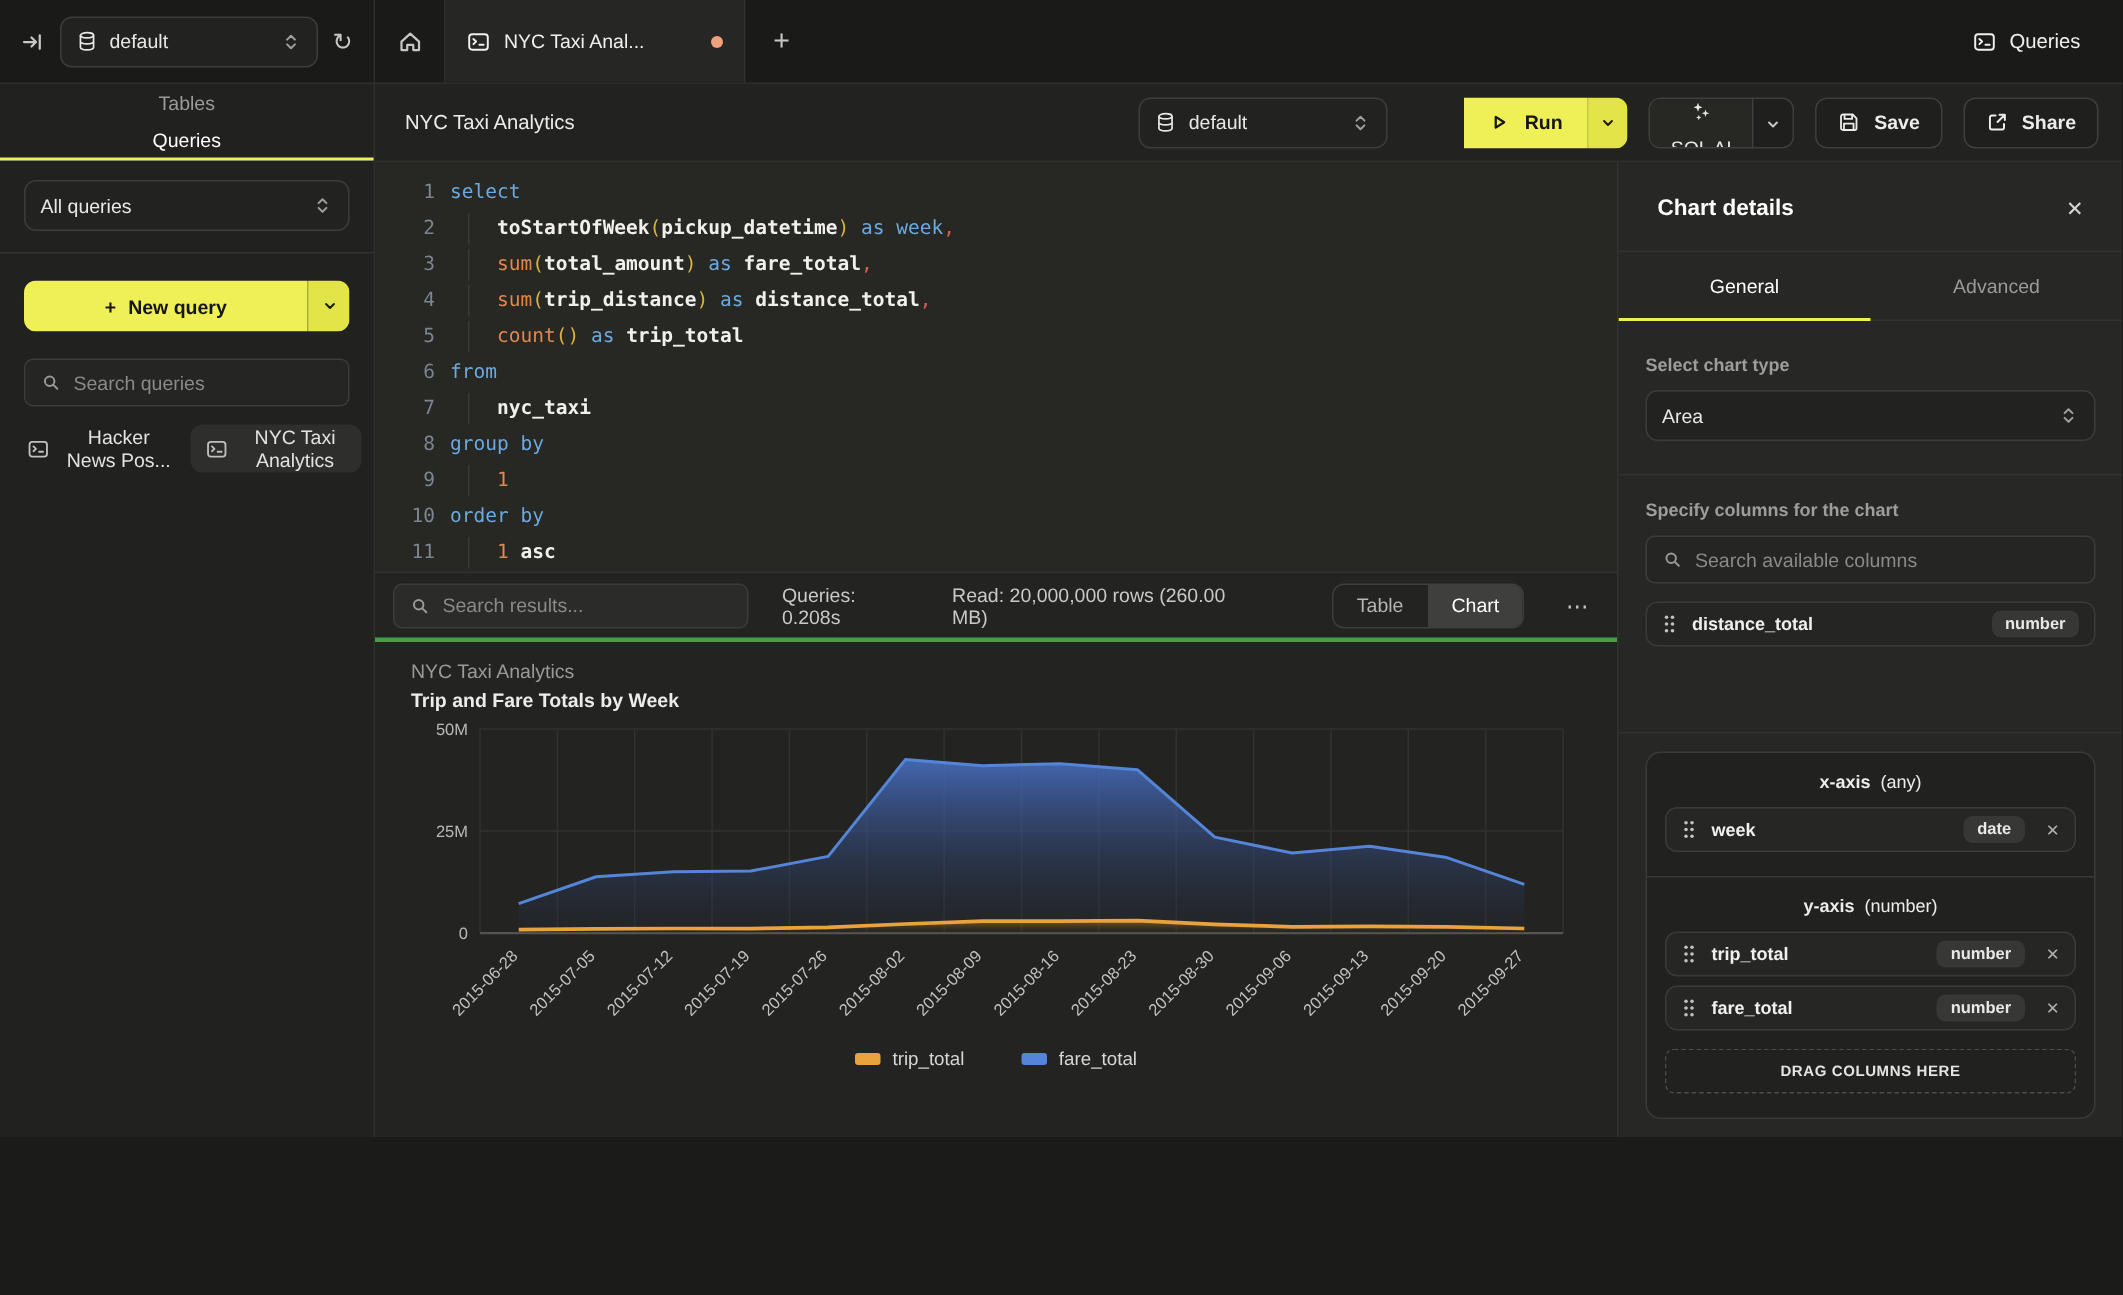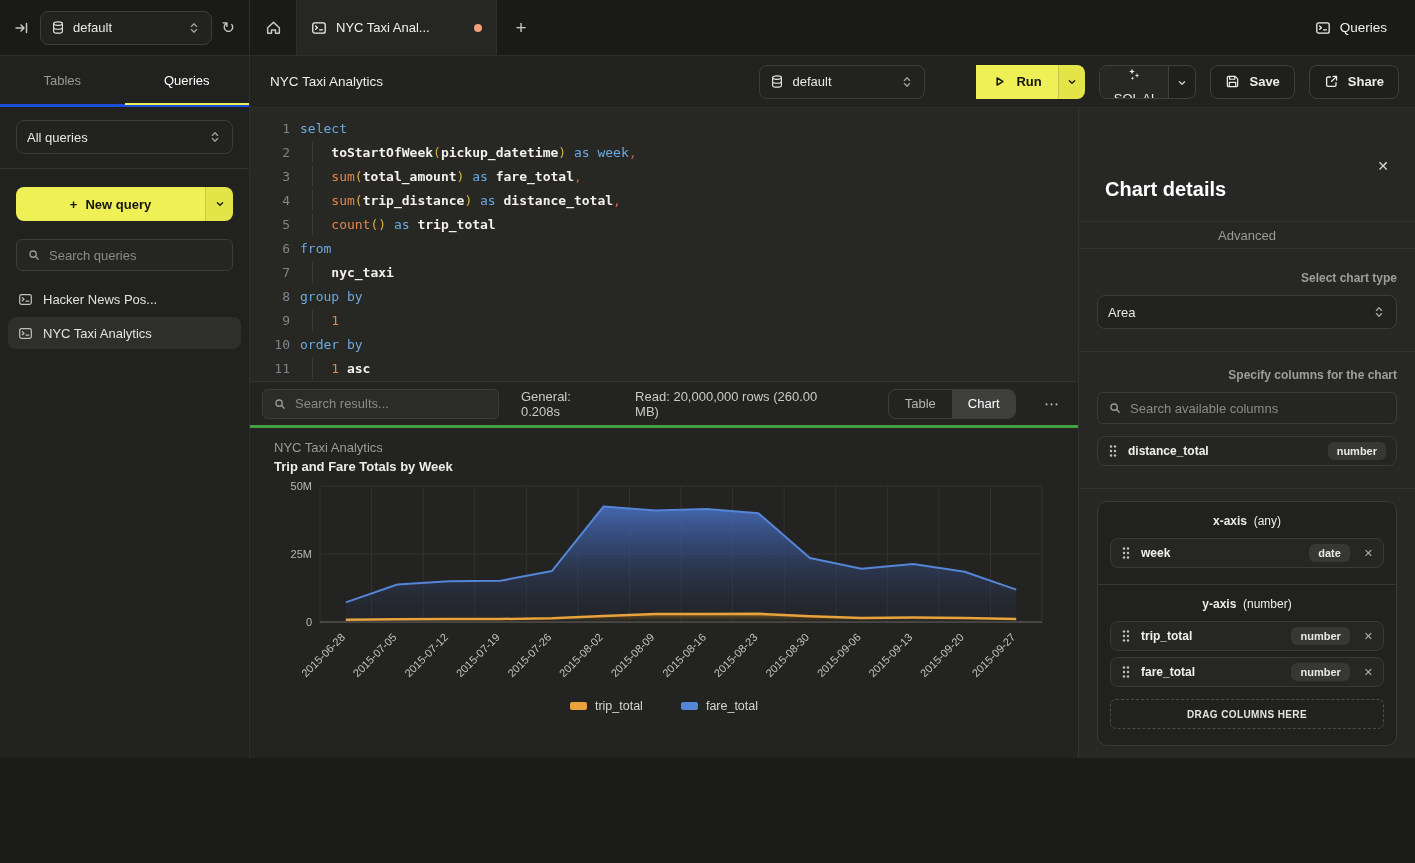--- a/index.html
+++ b/index.html
@@ -41,39 +41,39 @@
   .btn-dark { display:flex; align-items:center; gap:9px; height:34px; padding:0 14px;
     border:1px solid #3e3e3c; border-radius:8px; background:#1f1f1d; color:#ececea; cursor:pointer;font-weight:bold; }
   .sqlai { padding:0; border:1px solid #3e3e3c; border-radius:8px; background:#1f1f1d; }
   .sqlai .main { display:flex; align-items:center; gap:9px; padding:0 14px; height:34px; }
   .sqlai .caret { width:27px; height:34px; display:flex; align-items:center; justify-content:center;
     border-left:1px solid #3e3e3c; color:#c6c6c4; }
 
   
   .sidebar { grid-column:1; grid-row:2 / span 2; background:#212120; border-right:1px solid #2e2e2c;
     display:flex; flex-direction:column; }
-  .side-tabs { display:flex; height:51px; border-bottom:3px solid #1d4ed8; }
+  .side-tabs { display:flex; height:51px; border-bottom:1px solid #1d4ed8;flex-direction:column; }
   .side-tab { flex:1; display:flex; align-items:center; justify-content:center; color:#9a9a98;
     cursor:pointer; position:relative; }
   .side-tab.active { color:#fff; }
   .side-tab.active::after { content:""; position:absolute; left:0; right:0; bottom:-1px; height:2px;
     background:var(--accent,#eef056); }
   .side-filter { padding:13px 16px 14px; border-bottom:1px solid #323230; }
   .side-body { padding:18px 16px 0; display:flex; flex-direction:column; }
   .newq { display:flex; height:34px; border-radius:8px; overflow:hidden; cursor:pointer; margin-bottom:18px; }
   .newq-main { flex:1; display:flex; align-items:center; justify-content:center; gap:8px;
     background:var(--accent,#eef056); color:#151513; font-weight:700; }
   .newq-caret { width:28px; display:flex; align-items:center; justify-content:center;
     background:#e2e448; color:#1c1c10; border-left:1px solid rgba(0,0,0,.10); }
   .input { display:flex; align-items:center; gap:8px; height:32px; border:1px solid #3c3c3a;
     border-radius:6px; padding:0 10px; background:#252523; color:#e8e8e6; }
   .input input { flex:1; min-width:0; background:transparent; border:none; outline:none;
     color:#e8e8e6; font:13px "Liberation Sans", sans-serif; }
   .input input::placeholder { color:#8a8a88; }
-  .side-list { margin:12px -8px 0; display:flex; flex-direction:column; gap:2px;text-align:center; }
+  .side-list { margin:12px -8px 0; display:flex; flex-direction:row; gap:2px;text-align:center; }
   .side-item { display:flex; align-items:center; gap:10px; height:32px; padding:0 10px;
     border-radius:8px; color:#e2e2e0; cursor:pointer; }
   .side-item.selected { background:#2e2e2c; }
 
   
   .main { grid-column:2; grid-row:3; display:flex; flex-direction:column; background:#272724; min-width:0; }
   .editor { flex:1; display:flex; overflow:hidden; padding-top:9px;
     font-family:"DejaVu Sans Mono", monospace; font-size:13px; line-height:24px; }
   .gutter { width:40px; text-align:right; color:#7b8590; flex-shrink:0; }
   .code { padding-left:10px; white-space:pre; }
@@ -101,30 +101,30 @@
   .chart-subtitle { color:#ececea; font-size:13px; font-weight:700; margin-bottom:6px; }
   .legend { display:flex; justify-content:center; gap:38px; margin-top:2px; }
   .legend-item { display:flex; align-items:center; gap:8px; color:#d6d6d4; font-size:12.5px; }
   .swatch { width:17px; height:8px; border-radius:2px; }
 
   
   .rpanel { grid-column:3; grid-row:3; background:#272725; border-left:1px solid #323230;
     display:flex; flex-direction:column; overflow:hidden; }
   .rp-head { display:flex; align-items:center; justify-content:space-between; padding:22px 26px 20px;
     border-bottom:1px solid #323230; }
-  .rp-head h2 { font-size:20px; font-weight:700; color:#fff;margin-top:48px; }
+  .rp-head h2 { font-size:15px; font-weight:700; color:#fff; }
   .rp-close { color:#d6d6d4; font-size:14px; cursor:pointer; }
   .rp-tabs { display:flex; height:46px; border-bottom:1px solid #323230; }
   .rp-tab { flex:1; display:flex; align-items:center; justify-content:center; color:#9a9a98;
     cursor:pointer; position:relative; }
   .rp-tab.active { color:#fff; }
   .rp-tab.active::after { content:""; position:absolute; left:0; right:0; bottom:-1px; height:2px;
     background:var(--accent,#eef056); }
   .rp-body { flex:1; display:flex; flex-direction:column; padding:22px 18px 0; }
-  .rp-label { font-size:12px; font-weight:600; color:#9d9d9b; margin-bottom:10px;text-align:right; }
+  .rp-label { font-size:12px; font-weight:600; color:#9d9d9b; margin-bottom:10px; }
   .rp-section-div { height:1px; background:#323230; margin:22px -18px 16px; }
   .chip { display:flex; align-items:center; gap:10px; height:30px; border:1px solid #3a3a38;
     border-radius:8px; padding:0 10px; background:#252523; margin-top:12px; }
   .chip .name { font-size:12px; font-weight:700; color:#f0f0ee; }
   .chip .type { margin-left:auto; font-size:11px; font-weight:700; color:#e8e8e6;
     background:#37373 5; background:#373735; border-radius:6px; padding:3px 9px; }
   .chip .x { color:#b0b0ae; font-size:11px; cursor:pointer; margin-left:4px; }
   .rp-flex { flex:1; }
   .axes-box { border:1px solid #3a3a38; border-radius:10px; background:#21211f; margin:12px 0 12px; }
   .axes-section { padding:12px 12px 16px; }
@@ -341,21 +341,21 @@
     <div class="results-bar">
       <label class="input">
         <span>
           <svg class="ic" width="14" height="14" viewBox="0 0 16 16" fill="none" stroke="#9a9a98" stroke-width="1.5" stroke-linecap="round">
               <circle cx="7" cy="7" r="3.6"></circle>
               <path d="M9.8 9.8l3 3"></path>
             </svg>
         </span>
         <input placeholder="Search results..." style="">
       </label>
-      <span class="meta">General: 0.208s</span>
+      <span class="meta">Queries: 0.208s</span>
       <span class="meta">Read: 20,000,000 rows (260.00 MB)</span>
       <span class="spacer"></span>
       <div class="segmented">
         <div class="seg">Table</div>
         <div class="seg active">Chart</div>
       </div>
       <span class="ellipsis">⋯</span>
     </div>
 
     <div class="green-divider"></div>
@@ -426,20 +426,21 @@
       </div>
     </div>
   </div>
 
   <div class="rpanel">
     <div class="rp-head">
       <h2>Chart details</h2>
       <span class="rp-close">✕</span>
     </div>
     <div class="rp-tabs">
+      <div class="rp-tab active">General</div>
       <div class="rp-tab">Advanced</div>
     </div>
     <div class="rp-body">
       <div class="rp-label">Select chart type</div>
       <div class="select">
         <span>Area</span>
         <span class="updown">
           <svg class="ic" width="14" height="14" viewBox="0 0 16 16" fill="none" stroke="currentColor" stroke-width="1.5" stroke-linecap="round" stroke-linejoin="round">
               <path d="M5 6.2 8 3.2l3 3M5 9.8l3 3 3-3"></path>
             </svg>

